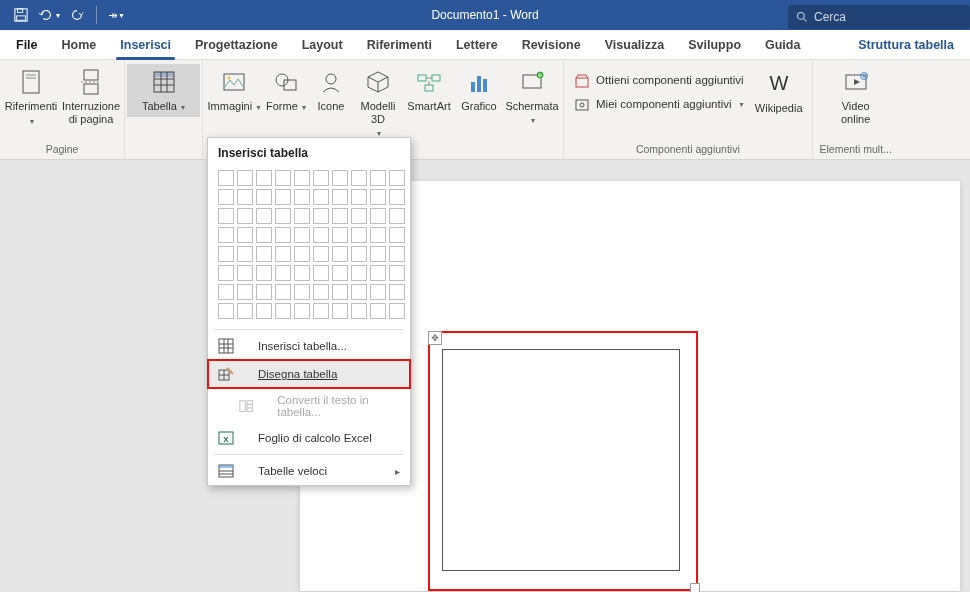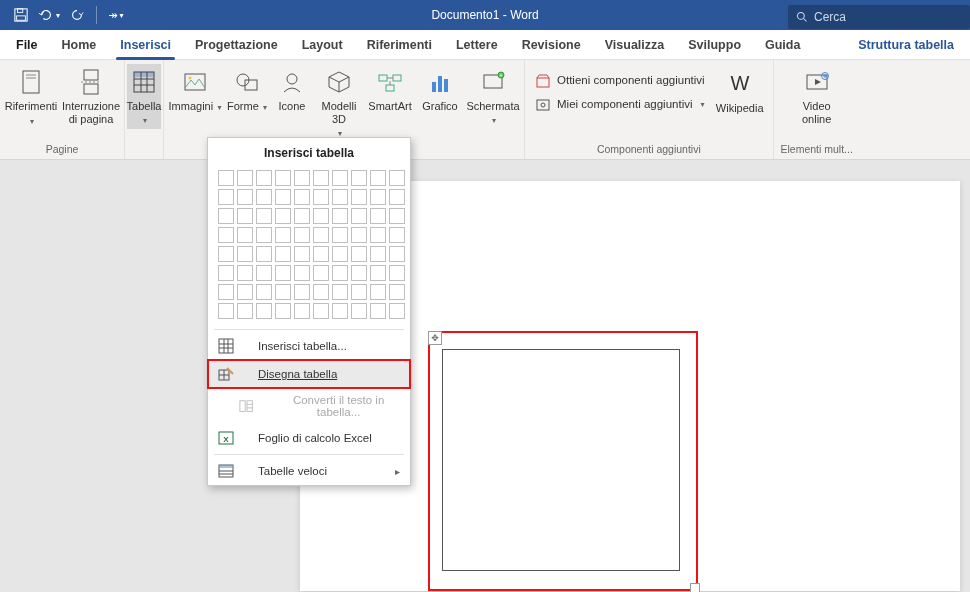--- a/index.html
+++ b/index.html
@@ -40,21 +40,21 @@
   .docarea { position: absolute; top: 163px; left: 0; right: 0; bottom: 0; background: #e6e6e6; }
   .page { position: absolute; left: 300px; top: 18px; width: 660px; height: 410px; background: #fff; box-shadow: 0 2px 6px rgba(0,0,0,0.15); }
 
   
   .redbox { position: absolute; left: 128px; top: 150px; width: 270px; height: 260px; border: 2px solid #e11; }
   .table-move { position: absolute; left: -2px; top: -2px; width: 14px; height: 14px; border: 1px solid #999; background: #fff; display: flex; align-items: center; justify-content: center; font-size: 9px; color: #666; }
   .table-resize { position: absolute; right: -4px; bottom: -4px; width: 10px; height: 10px; border: 1px solid #999; background: #fff; }
   .drawn-table { position: absolute; left: 12px; top: 16px; width: 238px; height: 222px; border: 1px solid #555; }
 
   
-  .dropdown { position: absolute; left: 207px; top: 137px; width: 204px; background: #fff; border: 1px solid #c8c8c8; box-shadow: 2px 3px 8px rgba(0,0,0,0.25); z-index: 10; text-align: center; }
+  .dropdown { position: absolute; left: 207px; top: 137px; width: 204px; background: #fff; border: 1px solid #c8c8c8; box-shadow: 2px 3px 8px rgba(0,0,0,0.25); z-index: 10; }
   .dd-title { font-size: 12px; font-weight: 600; padding: 8px 10px 6px 10px; color: #222; }
   .dd-grid { padding: 4px 10px 8px 10px; display: grid; grid-template-columns: repeat(10, 16px); grid-template-rows: repeat(8, 16px); gap: 3px; }
   .dd-cell { width: 16px; height: 16px; border: 1px solid #bfbfbf; background: #fff; }
   .dd-sep { height: 1px; background: #e1e1e1; margin: 2px 6px; }
   .dd-item { display: flex; align-items: center; gap: 24px; padding: 6px 10px; font-size: 11.5px; color: #333; cursor: pointer; position: relative; }
   .dd-item.disabled { color: #aaa; cursor: default; margin-left: 21px; }
   .dd-item.hl { outline: 2px solid #e11; outline-offset: -1px; background: #eaeaea; text-decoration: underline; }
   .dd-icon { width: 16px; height: 16px; display: flex; align-items: center; justify-content: center; }
   .dd-arrow { margin-left: auto; font-size: 10px; color: #666; }
 </style>
@@ -139,21 +139,21 @@
           </div>
         <span style="white-space:pre-line">Interruzione
 di pagina</span>
       </div>
     </div>
     <div class="group-label">Pagine</div>
   </div>
 
   <div class="group">
     <div class="group-body">
-      <div class="rbtn active" style="width:34px">
+      <div class="rbtn active" style="width:73px">
         <div class="ricon">
             <svg viewBox="0 0 28 28">
               <rect x="4" y="4" width="20" height="20" fill="none" stroke="#444"></rect>
               <line x1="4" y1="11" x2="24" y2="11" stroke="#444"></line>
               <line x1="4" y1="17" x2="24" y2="17" stroke="#444"></line>
               <line x1="11" y1="4" x2="11" y2="24" stroke="#444"></line>
               <line x1="17" y1="4" x2="17" y2="24" stroke="#444"></line>
               <rect x="4" y="4" width="20" height="5" fill="#2b579a" opacity="0.28"></rect>
             </svg>
           </div>

